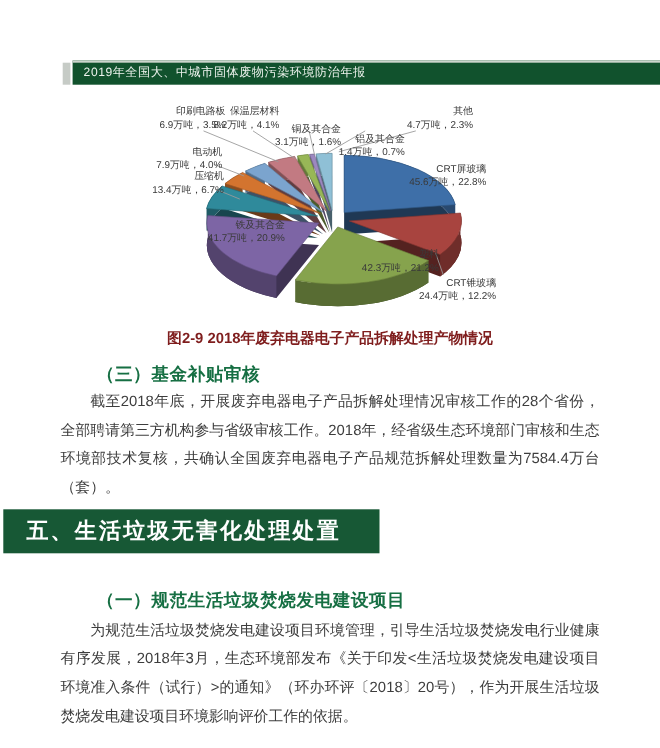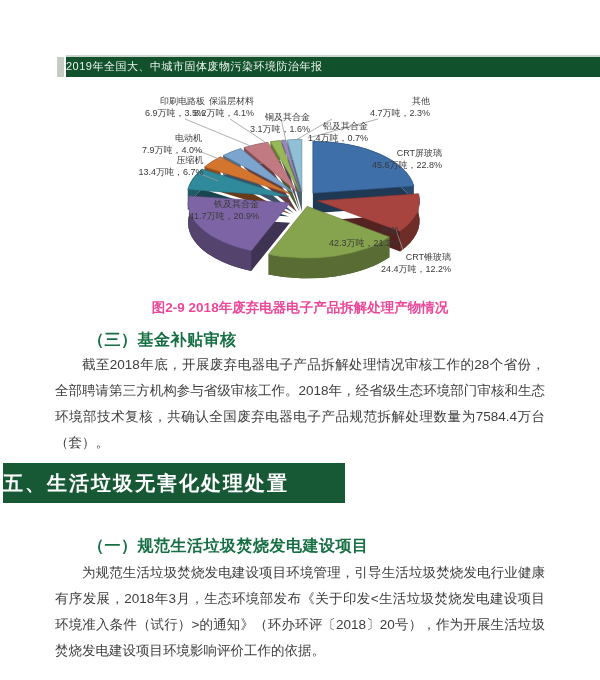--- a/index.html
+++ b/index.html
@@ -11,51 +11,51 @@
   .hdr-tab{
     position:absolute;left:57px;top:57px;width:7px;height:20px;
     background:#c6cbc6;
   }
   .hdr-bar{
     position:absolute;left:66px;top:55px;right:0;height:22px;
     background:#11522d;border-top:2px solid #ccd5cc;box-sizing:border-box;
   }
   .hdr-bar span{
     display:block;color:#eef3ee;font-size:11px;line-height:19px;
-    letter-spacing:0.5px;
+    padding-left:10px;letter-spacing:0.5px;
   }
   .chart{
     position:absolute;left:90px;top:92px;width:430px;height:206px;
   }
   .chart svg{position:absolute;left:0;top:0;}
   .pie-label{
     position:absolute;transform:translateX(-50%);text-align:right;
     font-size:9px;line-height:11.5px;color:#3a3a3a;white-space:nowrap;
   }
   .caption{
     position:absolute;left:0;top:299px;width:600px;text-align:center;
-    font-size:13.5px;font-weight:bold;color:#ec4899;
+    font-size:13.5px;font-weight:bold;color:#7f1d1d;
   }
   .sec-heading{
     position:absolute;left:88px;margin:0;font-size:16px;font-weight:bold;
     color:#166f43;letter-spacing:0.5px;
   }
   .h-fund{top:330px;}
   .h-msw{top:536px;}
   .body-p{
     position:absolute;left:55px;width:490px;margin:0;
     font-size:13.5px;line-height:26px;color:#3d3d3d;font-weight:500;
     text-align:justify;text-indent:2em;word-break:break-all;
   }
   .p-fund{top:352px;}
   .p-msw{top:560px;}
   .banner{
     position:absolute;left:3px;top:463px;width:342px;height:40px;
     background:#175835;color:#ffffff;font-size:20px;font-weight:bold;
-    line-height:40px;text-align:left;padding-right:14px;
+    line-height:40px;text-align:center;padding-right:14px;
     box-sizing:border-box;letter-spacing:2px;
   }
 </style>
 </head>
 <body>
 
 <div class="hdr-tab"></div>
 <div class="hdr-bar">
   <span>2019年全国大、中城市固体废物污染环境防治年报</span>
 </div>

